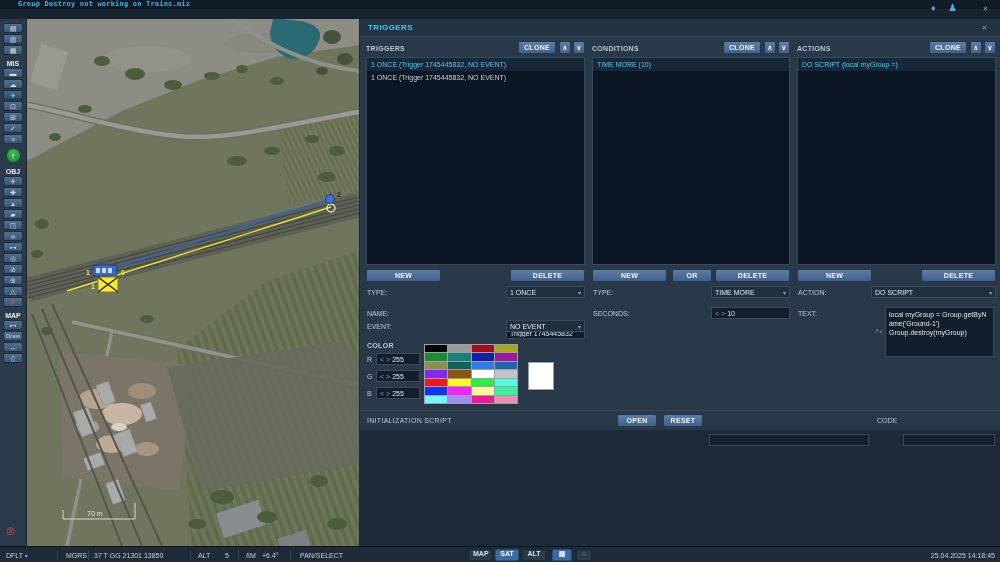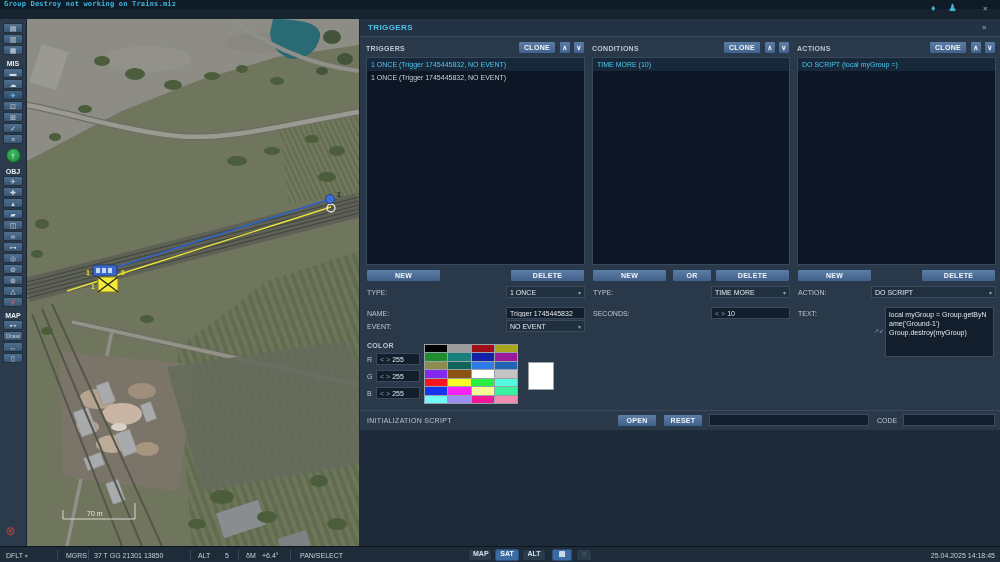--- a/index.html
+++ b/index.html
@@ -3,21 +3,21 @@
 <meta charset="utf-8">
 <style>
   html,body{margin:0;padding:0;background:#10181f;}
   *{box-sizing:border-box;}
   #root{position:relative;width:1000px;height:562px;overflow:hidden;background:#1d2a39;
         font-family:"Liberation Sans",sans-serif;color:#c6d0d9;-webkit-user-select:none;user-select:none;}
   .abs{position:absolute;}
 
   
   #titlebar{left:0;top:0;width:1000px;height:9px;background:#0f1b27;}
-  #wintitle{left:4px;top:0px;font:bold 7px "DejaVu Sans Mono",monospace;color:#3fb6e2;letter-spacing:.2px;}
+  #wintitle{left:18px;top:0px;font:bold 7px "DejaVu Sans Mono",monospace;color:#3fb6e2;letter-spacing:.2px;}
   #menubar{left:0;top:9px;width:1000px;height:10px;background:#17242f;}
   .menu-item{display:inline-block;margin:0 5px;font:bold 7px "Liberation Sans",sans-serif;color:#e8edf2;letter-spacing:.3px;}
   #menuwrap{left:2px;top:10px;white-space:nowrap;}
   .topico{font-size:9px;color:#45b2d8;line-height:9px;}
   .winx{color:#7e93a5;font:bold 8px "Liberation Sans",sans-serif;}
 
   
   #toolbar{left:0;top:19px;width:27px;height:527px;background:#2b3b4b;border-right:1px solid #1a2633;padding-top:3px;}
   .tb-btn{width:20px;height:10px;margin:1px auto;background:linear-gradient(#50708f,#3a5574);
           border:1px solid #22303e;border-radius:2px;color:#cfd9e2;font-size:7px;line-height:9px;text-align:center;overflow:hidden;}
@@ -41,21 +41,21 @@
        color:#f0f5fa;font:bold 7px "Liberation Sans",sans-serif;text-align:center;letter-spacing:.3px;}
   .mvbtn{width:12px;height:13px;line-height:12px;font-size:7px;}
   .listbox{background:#0c1624;border:1px solid #39495b;overflow:hidden;}
   .lrow{height:13px;line-height:13px;padding-left:4px;font-size:7px;color:#c6d1da;white-space:nowrap;}
   .lrow.sel{background:#16283a;color:#4fc6ec;}
   .flabel{font:7px "Liberation Sans",sans-serif;color:#b9c6d2;}
   .dd{background:#20303f;border:1px solid #3a4a5c;height:12px;display:flex;align-items:center;
       justify-content:space-between;padding:0 3px;font-size:7px;color:#dfe7ee;}
   .ddc{color:#8fa2b2;font-size:6px;}
   .tin{background:#121e2b;border:1px solid #3a4a5c;height:12px;font:7px "Liberation Sans",sans-serif;
-       color:#dfe7ee;padding:0 3px;outline:none;}
+       color:#dfe7ee;padding:0 3px;outline:none;margin-top:20px;}
   .stp{background:#121e2b;border:1px solid #3a4a5c;height:12px;display:flex;align-items:center;
        padding:0 3px;font-size:7px;color:#dfe7ee;gap:2px;}
   .stc{color:#8fa2b2;font-size:7px;}
   #txtarea{background:#121e2b;border:1px solid #3a4a5c;color:#dfe7ee;font:7px "Liberation Sans",sans-serif;
            line-height:9px;padding:2px 3px;white-space:pre-wrap;word-break:break-all;overflow:hidden;}
   #palette{display:grid;grid-template-columns:repeat(4,1fr);grid-auto-rows:1fr;gap:1px;
            background:#98a0a8;padding:1px;width:94px;height:60px;}
   .swatch{width:100%;height:100%;}
   #cpreview{width:26px;height:28px;border:1px solid #98a0a8;}
   #initdiv{left:0;top:391px;width:641px;height:0;border-top:1px solid #3a4a5c;}

